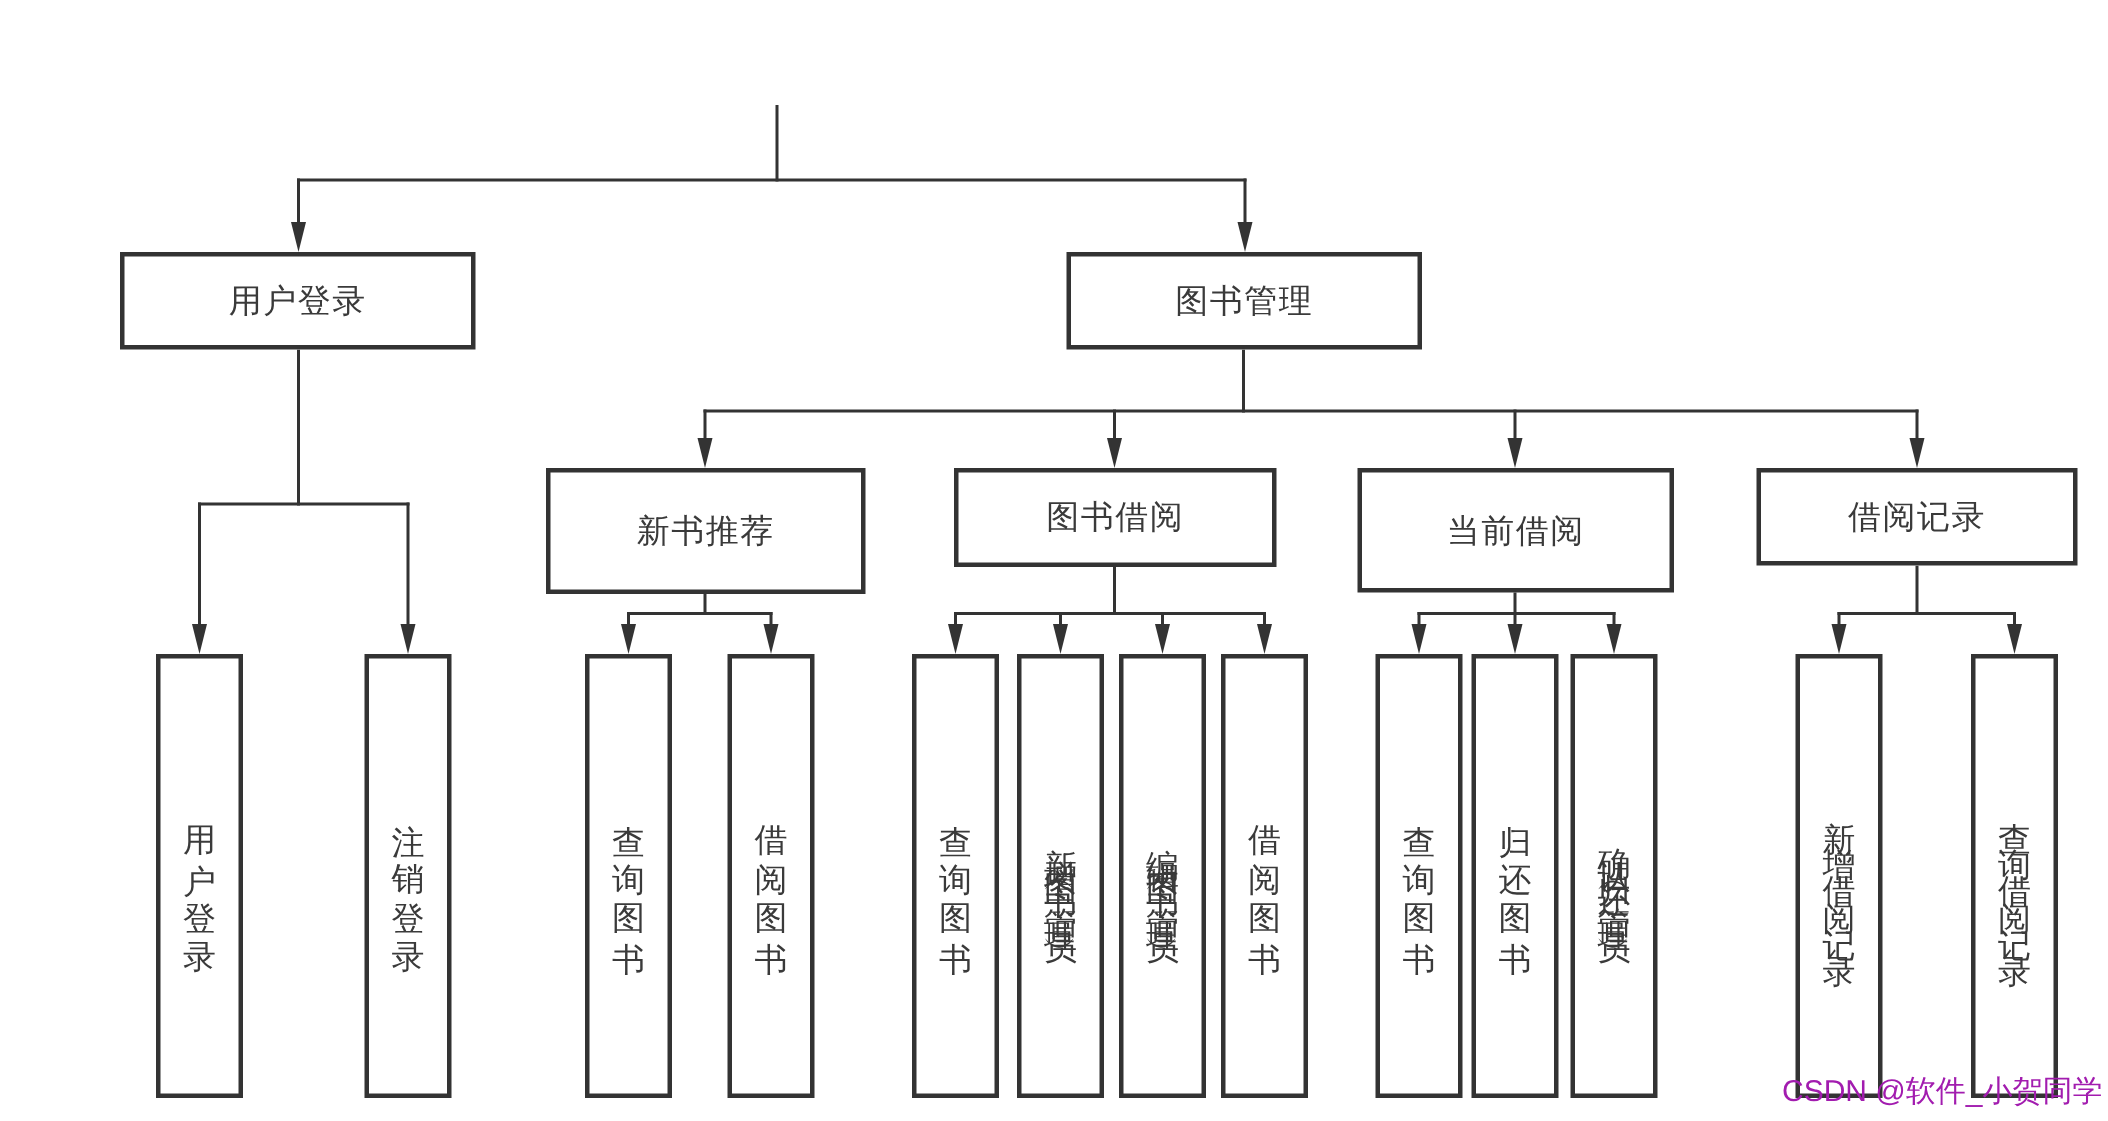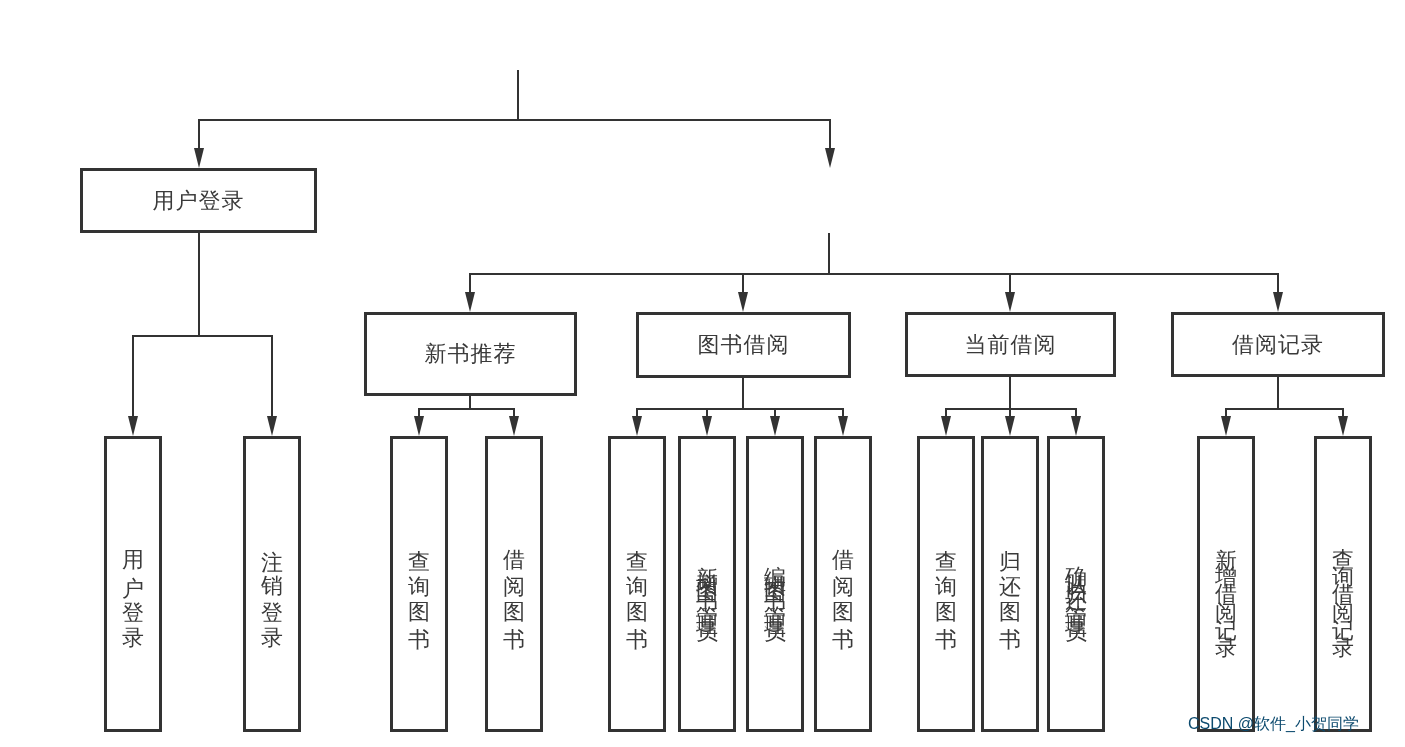--- a/index.html
+++ b/index.html
@@ -27,21 +27,21 @@
     position:absolute;box-sizing:border-box;border:3px solid #333333;background:#ffffff;
     top:436px;height:296px;width:58px;
     display:flex;align-items:center;justify-content:center;
   }
   .leaf .vtext{
     writing-mode:vertical-rl;text-orientation:mixed;
     font-size:22px;color:#3a3a3a;line-height:1;
   }
   .watermark{
     position:absolute;left:1188px;top:714px;z-index:5;
-    font-size:16px;color:#0c4a6e;white-space:nowrap;
+    font-size:20px;color:#a21caf;white-space:nowrap;
   }
 </style>
 </head>
 <body>
 
 <div class="canvas">
 
   <div class="vline" style="left:517px;top:70px;height:51px"></div>
   <div class="vline" style="left:198px;top:233px;height:104px"></div>
   <div class="vline" style="left:828px;top:233px;height:42px"></div>
@@ -131,27 +131,30 @@
       <i class="hd"></i>
     </div>
   <div class="arrow" style="left:1338px;top:408px;height:28px">
       <i class="sh"></i>
       <i class="hd"></i>
     </div>
 
   <div class="node" style="left:80px;top:168px;width:237px;height:65px">
       <span>用户登录</span>
     </div>
+  <div class="node" style="left:711px;top:168px;width:237px;height:65px">
+      <span>图书管理</span>
+    </div>
   <div class="node" style="left:364px;top:312px;width:213px;height:84px">
       <span>新书推荐</span>
     </div>
   <div class="node" style="left:636px;top:312px;width:215px;height:66px">
       <span>图书借阅</span>
     </div>
-  <div class="node" style="left:905px;top:312px;width:211px;height:65px">
+  <div class="node" style="left:905px;top:312px;width:211px;height:83px">
       <span>当前借阅</span>
     </div>
   <div class="node" style="left:1171px;top:312px;width:214px;height:65px">
       <span>借阅记录</span>
     </div>
 
   <div class="leaf" style="left:104px">
       <span class="vtext" style="letter-spacing: 26px;">用户登录</span>
     </div>
   <div class="leaf" style="left:243px">

